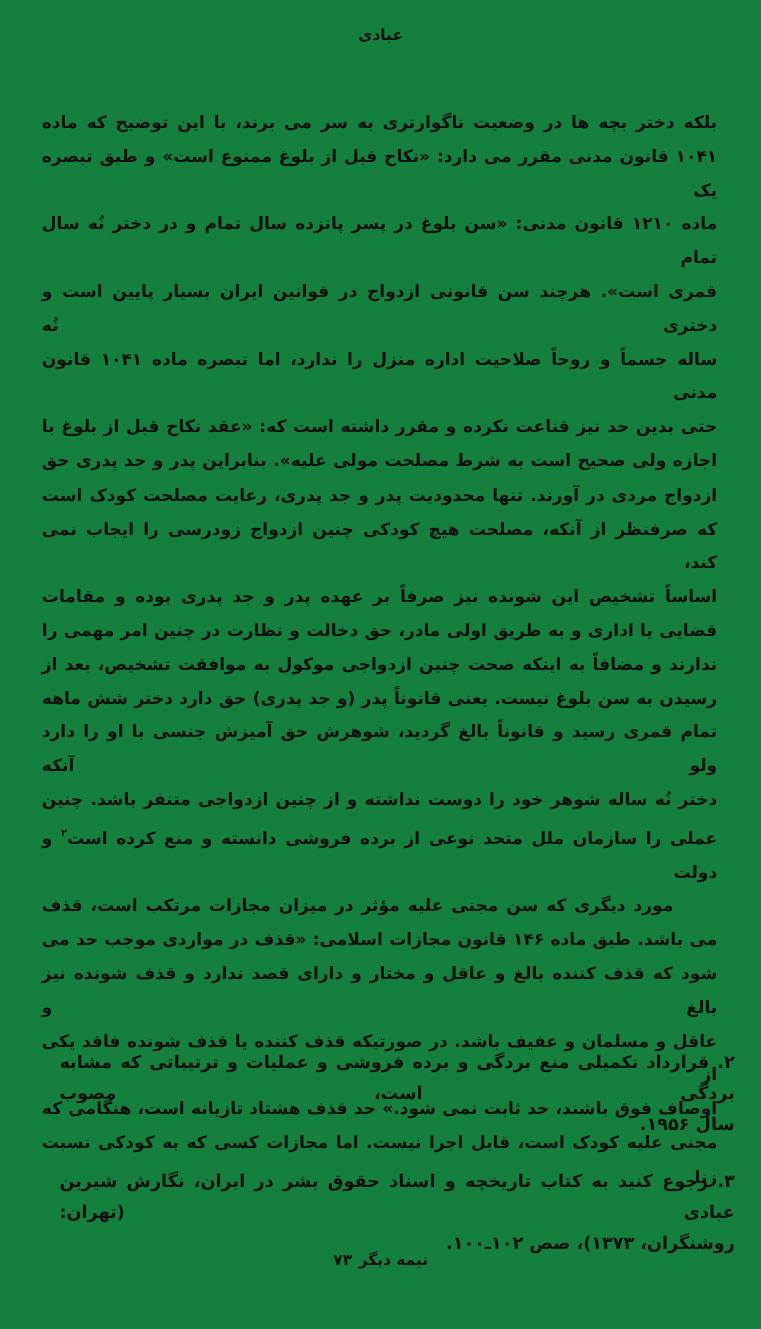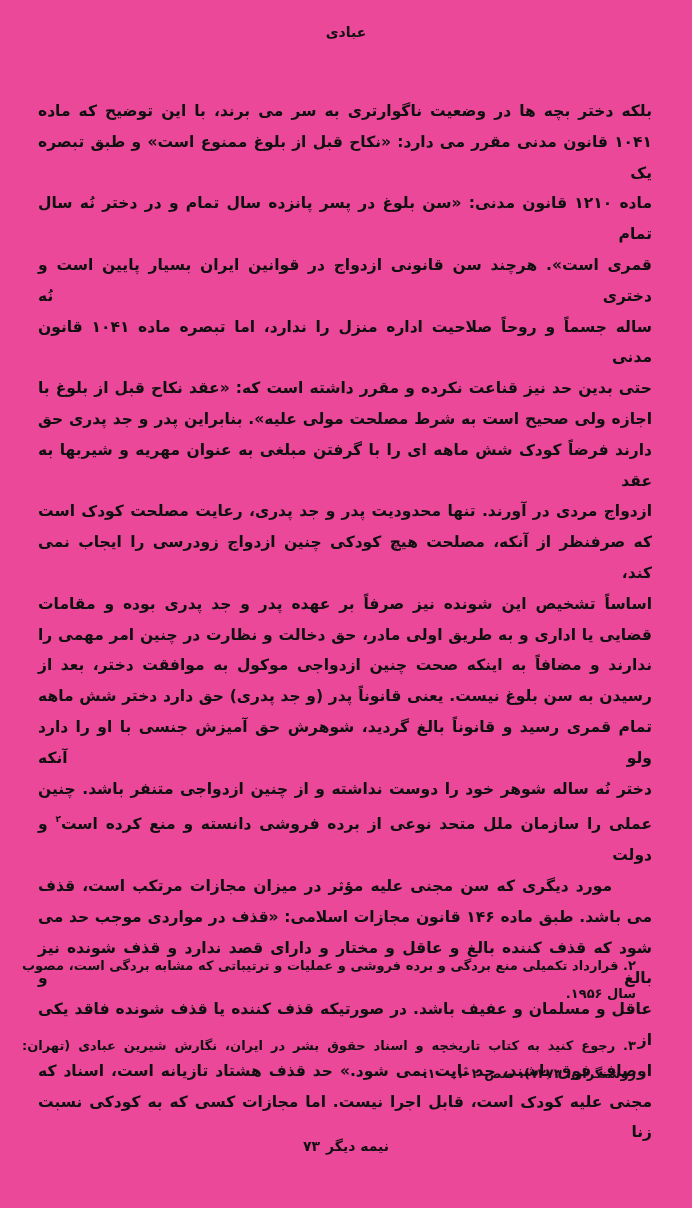--- a/index.html
+++ b/index.html
@@ -1,21 +1,21 @@
 <!DOCTYPE html>
 <html lang="fa"><head>
 <meta charset="utf-8">
 <style>
   html, body { margin: 0; padding: 0; }
   body { width: 692px; height: 1208px; background: #e9e9e9; }
   .page {
     position: relative;
     width: 692px;
     height: 1208px;
-    background: #ec4899;
+    background: #15803d;
     color: #101010;
     font-family: "DejaVu Sans", sans-serif;
     font-weight: bold;
     direction: rtl;
     overflow: hidden;
   }
   .running-header {
     position: absolute;
     top: 24px; left: 0; right: 0;
     text-align: center;
@@ -28,23 +28,23 @@
     font-size: 15.5px;
     line-height: 30.8px;
   }
   .line { text-align: justify; text-align-last: justify; }
   .line.line-end { text-align-last: right; }
   .line.line-indent { padding-right: 40px; }
   .sup { font-size: 9px; vertical-align: 7px; }
   .italic { }
   .footnotes {
     position: absolute;
-    top: 952px; right: 56px;
+    top: 952px; right: 24px;
     width: 614px;
-    font-size: 13px;
+    font-size: 16px;
     line-height: 28px;
   }
   .footnote + .footnote { margin-top: 24px; }
   .page-footer {
     position: absolute;
     top: 1138px; left: 0; right: 0;
     text-align: center;
     font-size: 14px;
   }
   .page-footer .num { margin-right: 6px; }
@@ -58,37 +58,36 @@
 
   <div class="body-text">
     <div class="paragraph">
         <div class="line"><span>بلکه دختر بچه ها در وضعیت ناگوارتری به سر می برند، با این توضیح که ماده</span></div>
         <div class="line"><span>۱۰۴۱ قانون مدنی مقرر می دارد: «نکاح قبل از بلوغ ممنوع است» و طبق تبصره یک</span></div>
         <div class="line"><span>ماده ۱۲۱۰ قانون مدنی: «سن بلوغ در پسر پانزده سال تمام و در دختر نُه سال تمام</span></div>
         <div class="line"><span>قمری است». هرچند سن قانونی ازدواج در قوانین ایران بسیار پایین است و دختری نُه</span></div>
         <div class="line"><span>ساله جسماً و روحاً صلاحیت اداره منزل را ندارد، اما تبصره ماده ۱۰۴۱ قانون مدنی</span></div>
         <div class="line"><span>حتی بدین حد نیز قناعت نکرده و مقرر داشته است که: «عقد نکاح قبل از بلوغ با</span></div>
         <div class="line"><span>اجازه ولی صحیح است به شرط مصلحت مولی علیه». بنابراین پدر و جد پدری حق</span></div>
-        <div class="line"><span>دارند فرضاً کودک شش ماهه ای را با گرفتن مبلغی به عنوان مهریه و شیربها به عقد</span></div>
         <div class="line"><span>ازدواج مردی در آورند. تنها محدودیت پدر و جد پدری، رعایت مصلحت کودک است</span></div>
         <div class="line"><span>که صرفنظر از آنکه، مصلحت هیچ کودکی چنین ازدواج زودرسی را ایجاب نمی کند،</span></div>
         <div class="line"><span>اساساً تشخیص این شونده نیز صرفاً بر عهده پدر و جد پدری بوده و مقامات</span></div>
         <div class="line"><span>قضایی یا اداری و به طریق اولی مادر، حق دخالت و نظارت در چنین امر مهمی را</span></div>
-        <div class="line"><span>ندارند و مضافاً به اینکه صحت چنین ازدواجی موکول به موافقت دختر، بعد از</span></div>
+        <div class="line"><span>ندارند و مضافاً به اینکه صحت چنین ازدواجی موکول به موافقت تشخیص، بعد از</span></div>
         <div class="line"><span>رسیدن به سن بلوغ نیست. یعنی قانوناً پدر (و جد پدری) حق دارد دختر شش ماهه</span></div>
         <div class="line"><span>تمام قمری رسید و قانوناً بالغ گردید، شوهرش حق آمیزش جنسی با او را دارد ولو آنکه</span></div>
         <div class="line"><span>دختر نُه ساله شوهر خود را دوست نداشته و از چنین ازدواجی متنفر باشد. چنین</span></div>
         <div class="line"><span>عملی را سازمان ملل متحد نوعی از برده فروشی دانسته و منع کرده است</span><span class="sup">۲</span><span> و دولت</span></div>
       </div>
     <div class="paragraph">
         <div class="line line-indent"><span>مورد دیگری که سن مجنی علیه مؤثر در میزان مجازات مرتکب است، قذف</span></div>
         <div class="line"><span>می باشد. طبق ماده ۱۴۶ قانون مجازات اسلامی: «قذف در مواردی موجب حد می</span></div>
         <div class="line"><span>شود که قذف کننده بالغ و عاقل و مختار و دارای قصد ندارد و قذف شونده نیز بالغ و</span></div>
         <div class="line"><span>عاقل و مسلمان و عفیف باشد. در صورتیکه قذف کننده یا قذف شونده فاقد یکی از</span></div>
-        <div class="line"><span>اوصاف فوق باشند، حد ثابت نمی شود.» حد قذف هشتاد تازیانه است، اسناد که</span></div>
+        <div class="line"><span>اوصاف فوق باشند، حد ثابت نمی شود.» حد قذف هشتاد تازیانه است، هنگامی که</span></div>
         <div class="line"><span>مجنی علیه کودک است، قابل اجرا نیست. اما مجازات کسی که به کودکی نسبت زنا</span></div>
       </div>
   </div>
 
   <div class="footnotes">
     <div class="footnote">
         <div class="line"><span>۲. قرارداد تکمیلی منع بردگی و برده فروشی و عملیات و ترتیباتی که مشابه بردگی است، مصوب</span></div>
         <div class="line line-end"><span>سال ۱۹۵۶.</span></div>
       </div>
     <div class="footnote">

